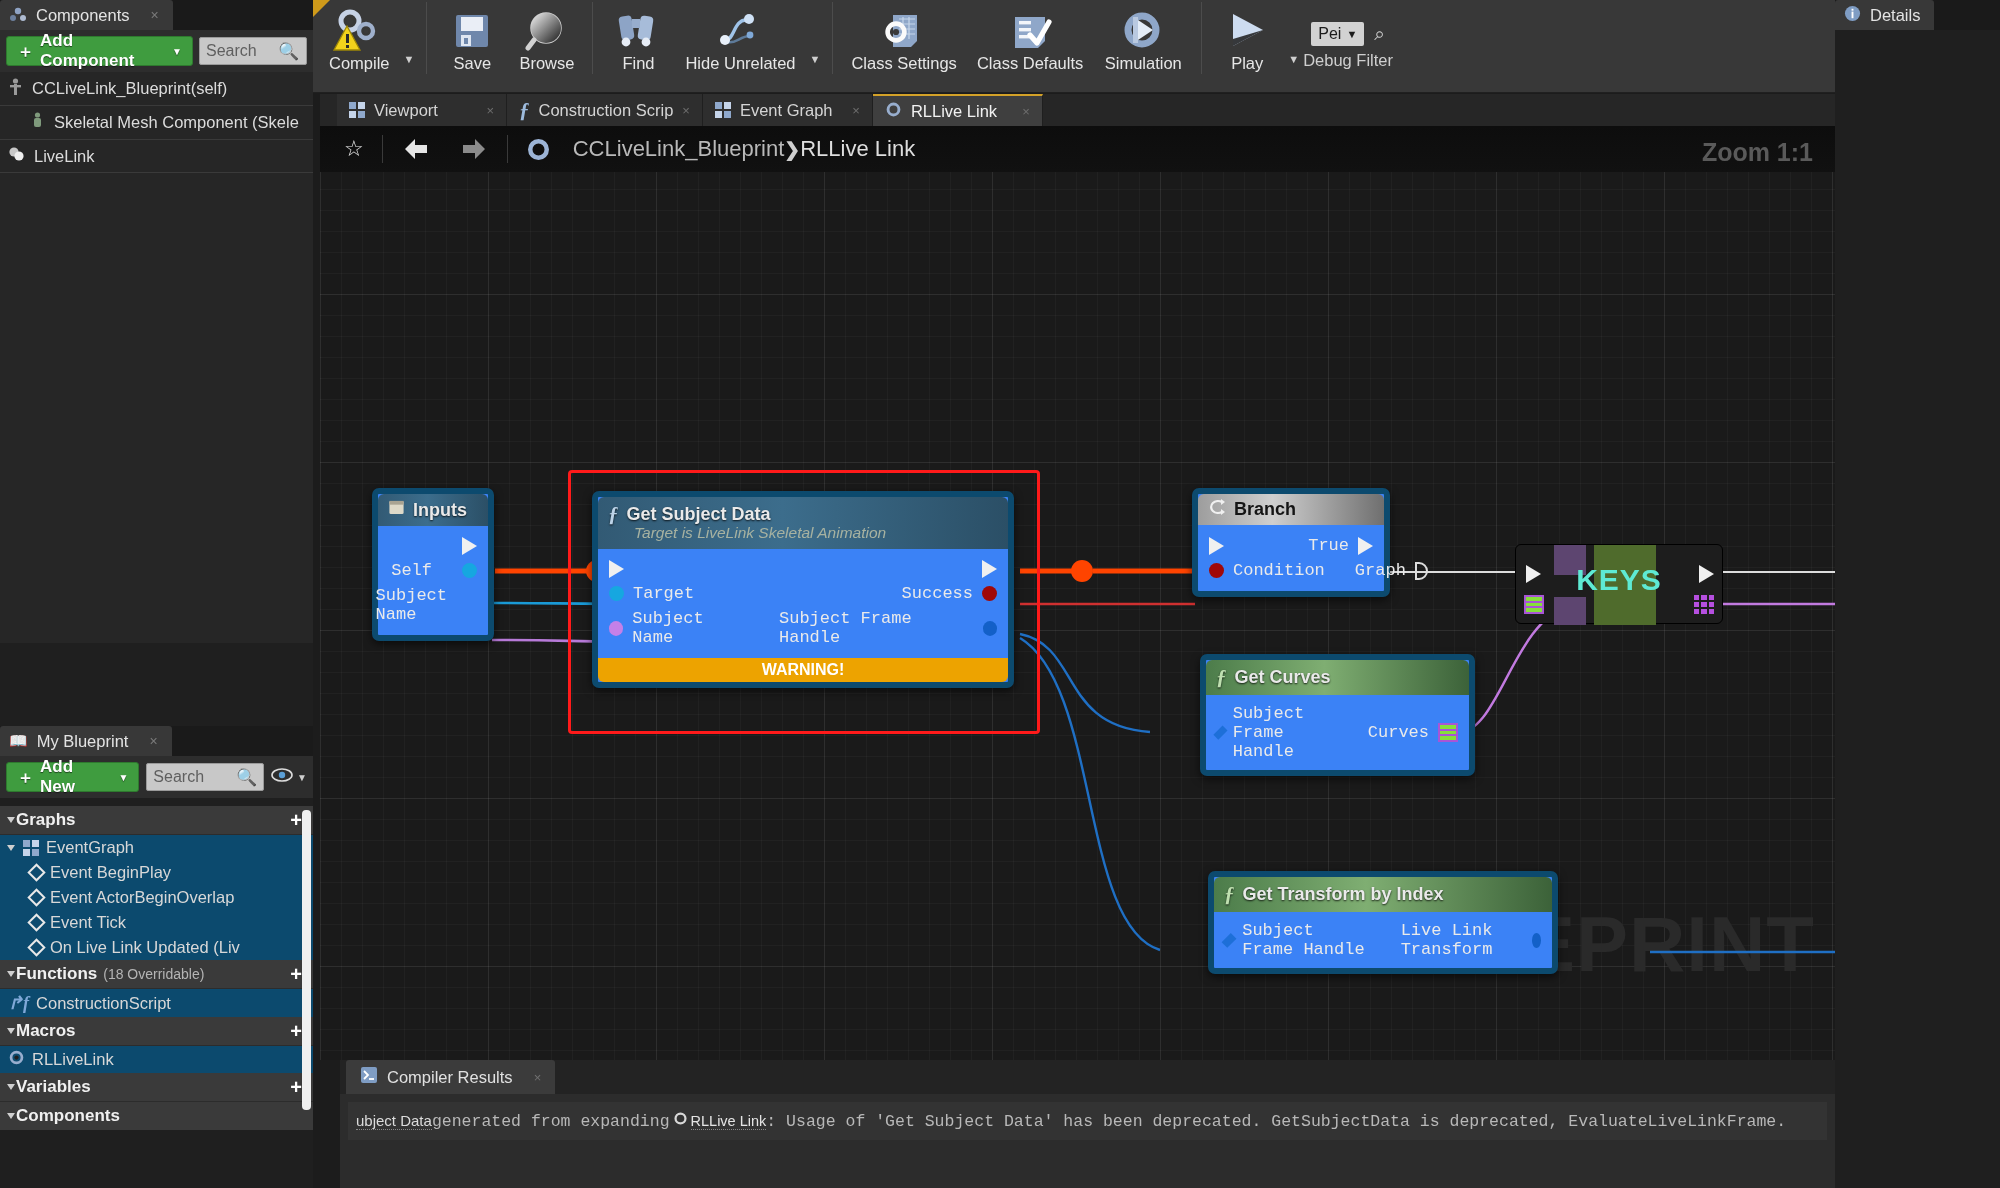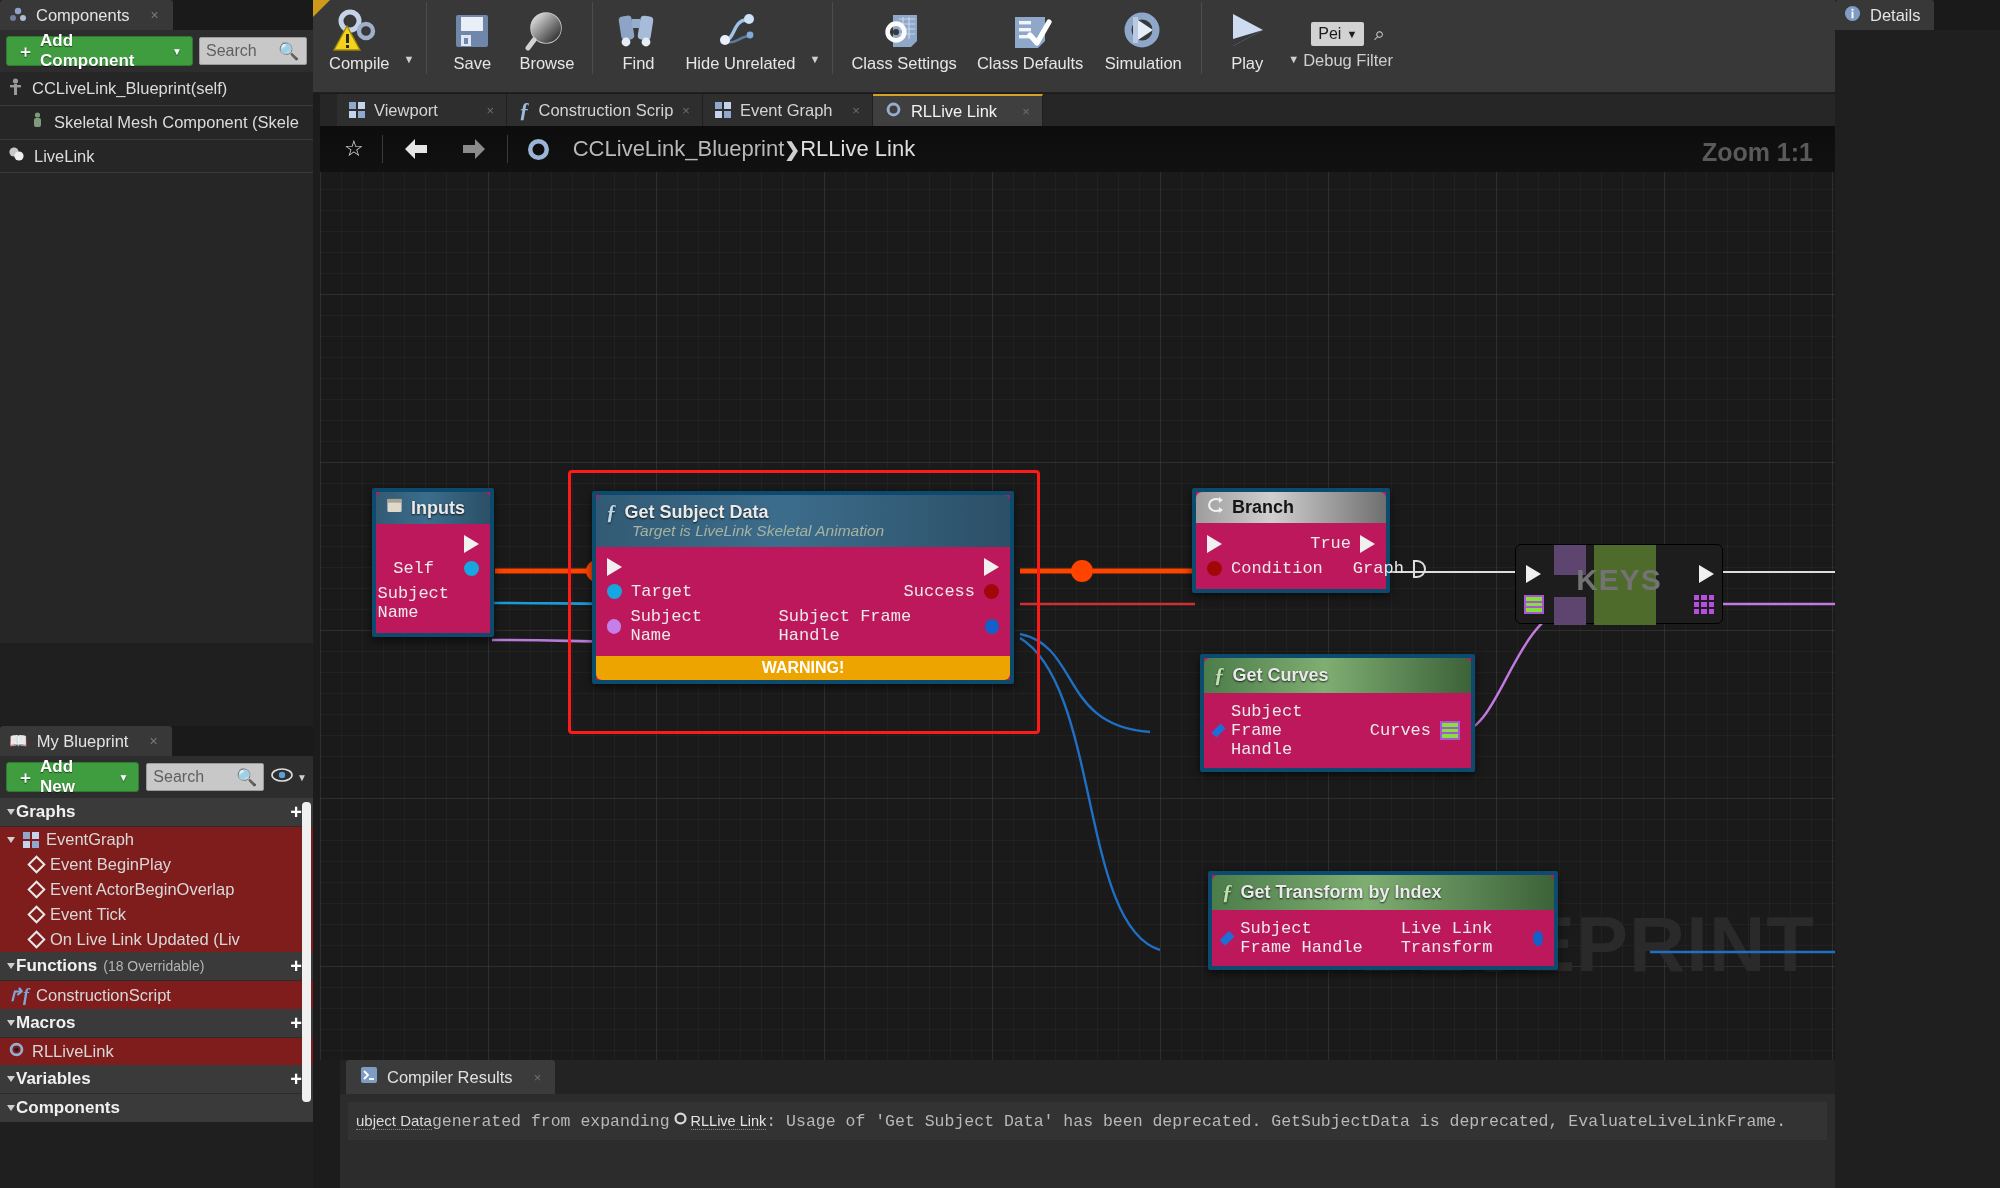--- a/index.html
+++ b/index.html
@@ -54,21 +54,21 @@
     padding: 6px 8px; color: #dcdcdc; font-size: 16.5px;
     border-bottom: 1px solid #3a3a3a;
   }
   .comp-row.indent { padding-left: 30px; }
   .comp-blank { background:#262626; height: 470px; }
 
   
   #myblueprint { position: absolute; left: 0; top: 726px; width: 313px; bottom: 0; background: #1f1f1f; }
   .mb-toolbar { display:flex; align-items:center; gap:7px; background:#2d2d2d; padding:6px; height:42px;}
   .eye-btn { display:flex; align-items:center; gap:4px; color:#cfcfcf; font-size:17px;}
-  .mb-tree { background: #7f1d1d; position:relative; }
+  .mb-tree { background: #0c4a6e; position:relative;margin-top:8px; }
   .tree-section {
     display:flex; align-items:center; justify-content:space-between;
     background:#3a3a3a; padding:4px 8px; color:#f0f0f0; font-weight:bold; font-size:17px;
     border-bottom:1px solid #2c2c2c;
   }
   .tree-section .sub { font-weight: normal; color:#b4b4b4; font-size:14px; margin-left:6px;}
   .plus-btn { color:#ffffff; font-size:20px; font-weight:bold; line-height:1; padding:0 3px;}
   .tree-row { display:flex; align-items:center; gap:7px; padding:3px 8px; color:#d8d8d8; font-size:16.5px;}
   .tree-row.lvl1 { padding-left: 8px; }
   .tree-row.lvl2 { padding-left: 30px; }
@@ -153,22 +153,22 @@
     position:absolute; right:22px; top:12px; color:#5a5a5a;
     font-size:25px; font-weight:bold;
   }
   #bp-watermark {
     position:absolute; right:20px; bottom:70px;
     font-size:78px; font-weight:bold; color:#2a2a2a; letter-spacing:1px;
     user-select:none;
   }
 
   
-  .node { position:absolute; border-radius:2px;
-    background:#be185d; border:4px solid #0c4a6e;
+  .node { position:absolute; border-radius:7px;
+    background:#3b82f6; border:6px solid #0c4a6e;
     box-shadow: 0 3px 8px rgba(0,0,0,.6);
     color:#eaeaea; font-size:17px;
   }
   .node-hdr {
     display:flex; align-items:center; gap:8px;
     padding:5px 12px 5px 10px; border-top-left-radius:6px; border-top-right-radius:6px;
     font-weight:bold; font-size:18px; text-shadow: 0 1px 2px rgba(0,0,0,.8);
   }
   .node-hdr.blue { background: linear-gradient(90deg,#325a74 0%, #3c6d8c 45%, #2b4f66 100%); }
   .node-hdr.grey { background: linear-gradient(90deg,#9d9d9d 0%, #cfcfcf 40%, #6f6f6f 100%); color:#151515; text-shadow:none;}
@@ -189,21 +189,21 @@
   .warnbar { background:#eda300; color:#fff; text-align:center; font-weight:bold; font-size:16px; padding:3px 0;
      border-bottom-left-radius:6px;border-bottom-right-radius:6px;}
   .fx { font-style:italic; font-family:"Liberation Serif",serif; font-size:21px; color:#bcd3e8; font-weight:bold;}
   .fx.g { color:#bfe0b0; }
   .sel-box { position:absolute; border:3px solid #ff1a1a; border-radius:4px; pointer-events:none; }
 
   
   #keys-node { position:absolute; }
   .keys-inner { position:relative; width:208px; height:80px; background:#1d1d1d; border-radius:6px; border:1px solid #000;}
   .keys-text { position:absolute; left:0; right:0; top:18px; text-align:center;
-    font-size:30px; font-weight:bold; color:#737373; letter-spacing:1px; z-index:3;}
+    font-size:30px; font-weight:bold; color:#5eead4; letter-spacing:1px; z-index:3;}
   .kblock { position:absolute; }
 
   
   .listpin { width:20px;height:19px; background:#a855d6; display:grid; grid-template-rows:1fr 1fr 1fr; gap:2px; padding:2px;}
   .listpin i { background:#86e03a; display:block; }
   .gridpin { width:20px;height:19px; display:grid; grid-template:repeat(3,1fr)/repeat(3,1fr); gap:2px;}
   .gridpin i { background:#b64fe0; display:block; }
 
   
   #compiler {

